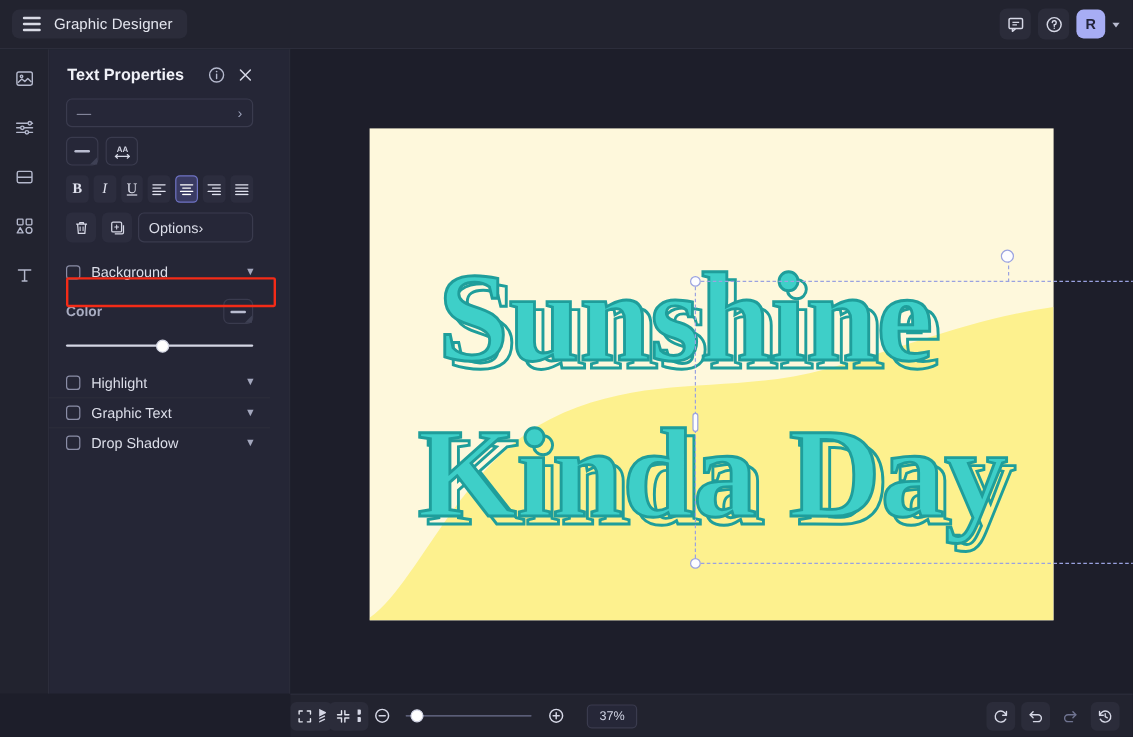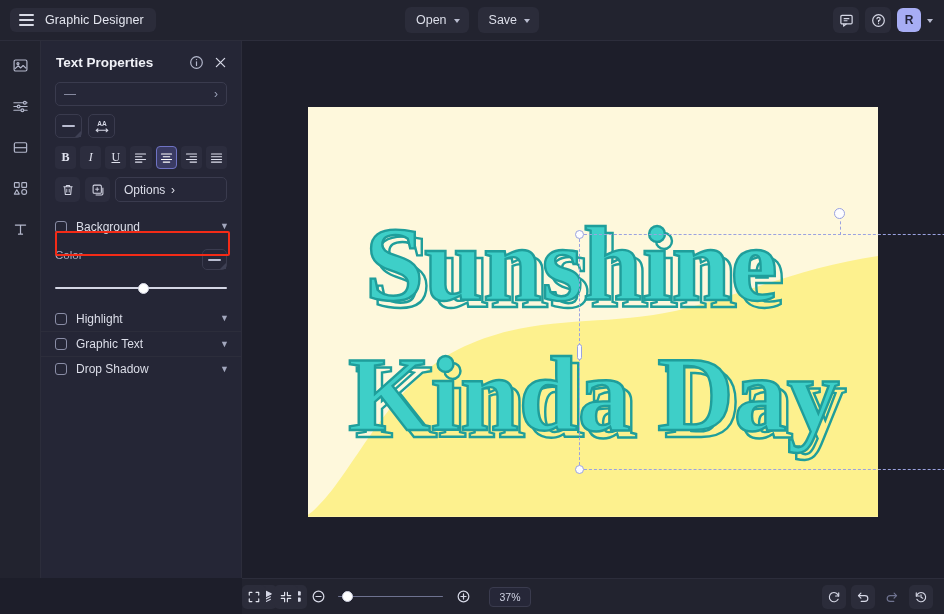--- a/index.html
+++ b/index.html
@@ -70,21 +70,21 @@
     display: flex; align-items: center; justify-content: center;
     cursor: pointer;
   }
 
   
   .panel {
     width: 201px; min-width: 201px;
     background: #252636;
     border-right: 1px solid #2c2d3b;
     display: flex; flex-direction: column;
-    padding: 0 0 0 0;
+    padding: 0 16px 0 0;
   }
   .panel-head {
     display: flex; align-items: center;
     padding: 14px 13px 12px 15px;
   }
   .panel-title { color: #f0f1f7; font-size: 13.5px; font-weight: bold; flex: 1; }
   .panel-head .ico { cursor: pointer; margin-left: 9px; display:flex; }
 
   .panel-inner { padding: 0 14px; }
 
@@ -150,21 +150,21 @@
   .cbox.checked { background: #5b6df0; border-color: #5b6df0; display:flex; align-items:center; justify-content:center; }
   .acc-label { flex: 1; color: #dcdee9; font-size: 12px; }
   .chev { color: #a3a7bd; font-size: 9px; line-height: 1; }
 
   .highlight-box {
     position: absolute; left: 55px; top: 231px; width: 175px; height: 25px;
     border: 2px solid #f42b17; border-radius: 2px; pointer-events: none; z-index: 5;
   }
 
   .acc-body { padding: 10px 14px 12px; }
-  .sub-row { display: flex; margin-bottom: 12px; }
+  .sub-row { display: flex; align-items: center; margin-bottom: 12px; font-weight: bold; }
   .sub-label { flex: 1; color: #a9adc2; font-size: 11.5px; }
   .pill {
     width: 27px; height: 17px; border: 1px solid #3a3b4e; border-radius: 4px;
     background: #2a2b3c; display:flex; align-items:center; justify-content:center; cursor:pointer;
   }
   .pill .swatch-dash { width: 11px; }
   .slider { position: relative; height: 12px; display: flex; align-items: center; cursor: pointer; }
   .slider .track { position:absolute; left:0; right:0; height: 2px; background: #d4d6e4; border-radius: 2px; }
   .slider .knob { position: absolute; left: 48%; width: 11px; height: 11px; border-radius: 50%;
     background: #fff; border: 1.5px solid #d4d6e4; }
@@ -230,30 +230,20 @@
   <div class="topbar">
     <div class="brand">
       <span class="hamburger">
           <i></i>
           <i></i>
           <i></i>
         </span>
       <span class="brand-label">Graphic Designer</span>
     </div>
 
-    <div class="topcenter">
-      <div class="menu-btn">
-        <span>Open</span>
-        <span class="caret"></span>
-      </div>
-      <div class="menu-btn">
-        <span>Save</span>
-        <span class="caret"></span>
-      </div>
-    </div>
 
     <div class="topright">
       <div class="icon-btn" style="background:#2b2c3a">
         <svg width="15" height="15" viewBox="0 0 16 16" fill="none" stroke="#d6d8e6" stroke-width="1.3">
           <rect x="2" y="2.5" width="12" height="9" rx="1.2"></rect>
           <path d="M5 11.5 L5 14 L8 11.5" stroke-linejoin="round"></path>
           <path d="M5 6h6M5 8.3h4" stroke-width="1.1"></path>
         </svg>
       </div>
       <div class="icon-btn" style="background:#2b2c3a">

